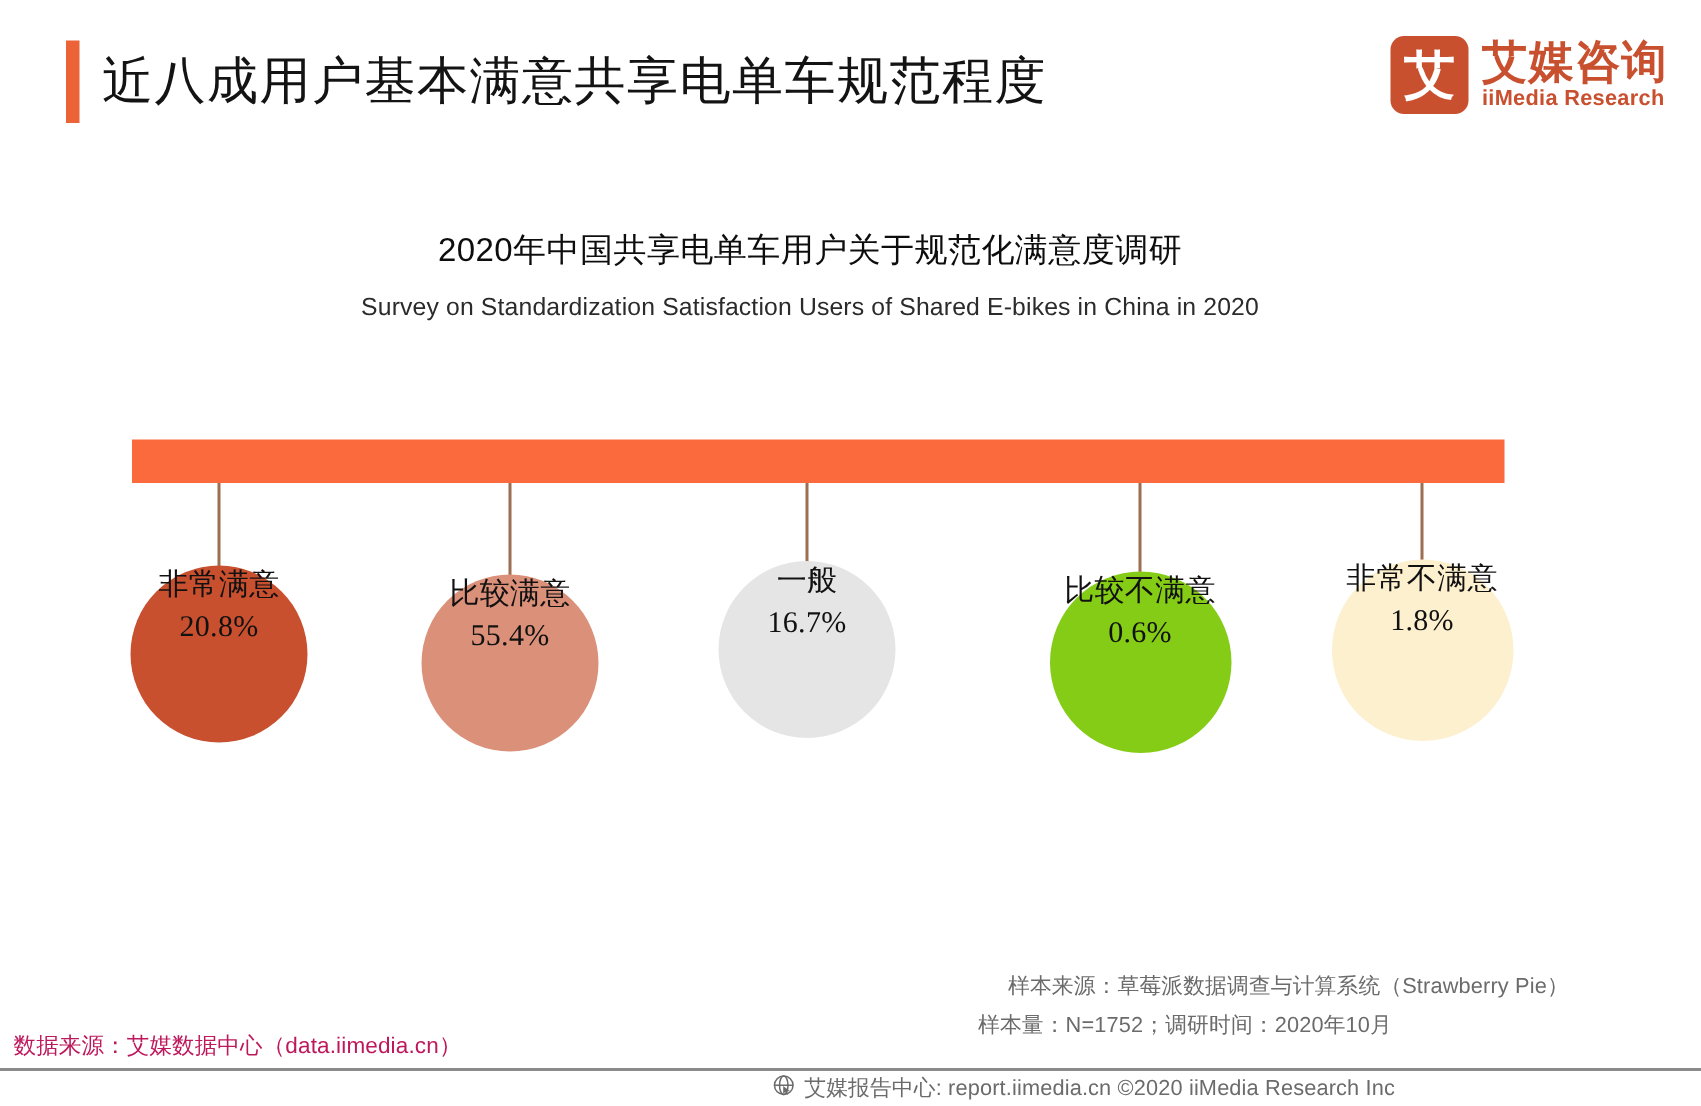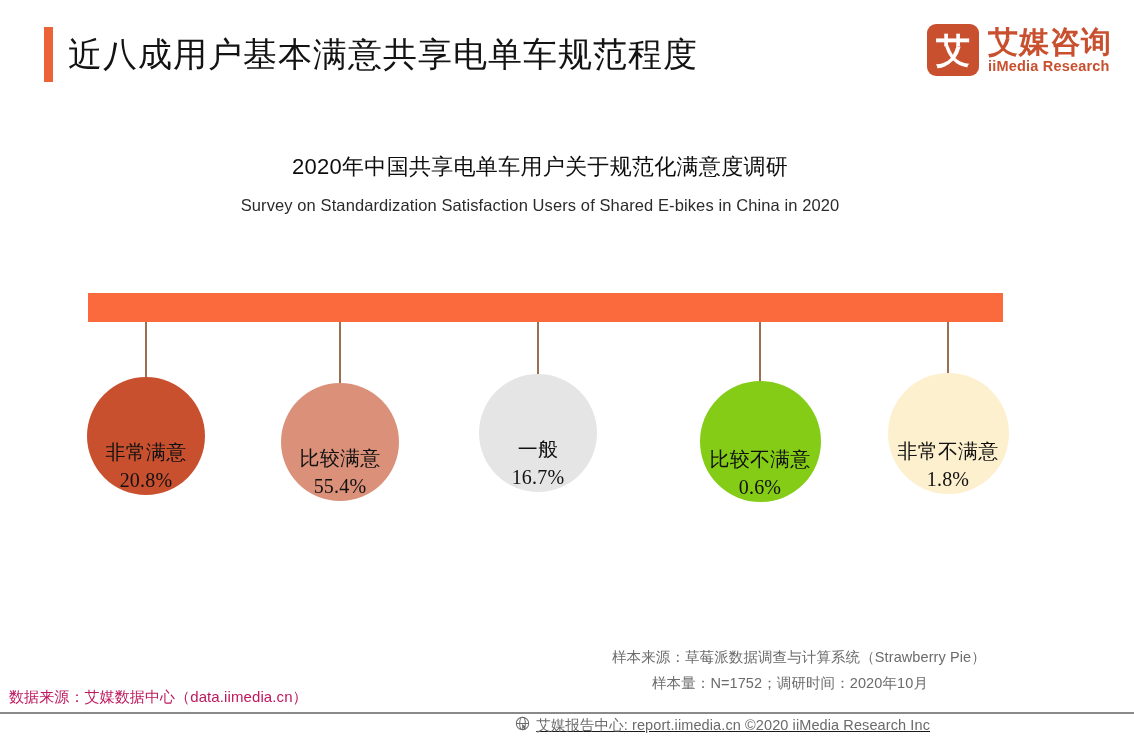--- a/index.html
+++ b/index.html
@@ -116,21 +116,21 @@
     width: 1.6px;
     background: #9C6F52;
     top: 322px;
   }
   .bubble {
     position: absolute;
     border-radius: 50%;
     display: flex;
     flex-direction: column;
     align-items: center;
-    justify-content: flex-end;
+    justify-content: flex-start;
     box-sizing: border-box;
   }
   .bubble-label {
     font-size: 20px;
     font-weight: 500;
     color: #111111;
     line-height: 26px;
     letter-spacing: 0.2px;
     white-space: nowrap;
   }
@@ -140,21 +140,21 @@
     color: #111111;
     line-height: 30px;
     letter-spacing: 0.2px;
     white-space: nowrap;
     font-family: "Liberation Serif", "DejaVu Serif", serif;
   }
 
   
   #sample-source {
     position: absolute;
-    left: 612px; top: 648px;
+    left: 672px; top: 648px;
     font-size: 14.5px;
     color: #6b6b6b;
     letter-spacing: 0.1px;
     white-space: nowrap;
   }
   #sample-size {
     position: absolute;
     left: 652px; top: 674px;
     font-size: 14.5px;
     color: #6b6b6b;
@@ -180,21 +180,20 @@
     position: absolute;
     left: 0; top: 714px;
     width: 948px;
     height: 23px;
     display: flex;
     align-items: center;
     justify-content: flex-end;
     padding-right: 18px;
     box-sizing: border-box;
     gap: 6px;
-    text-decoration: underline;
   }
   #globe-icon { display: block; }
   #footer-text {
     font-size: 14.5px;
     color: #6b6b6b;
     letter-spacing: 0.1px;
     white-space: nowrap;
   }
 </style>
 </head>

